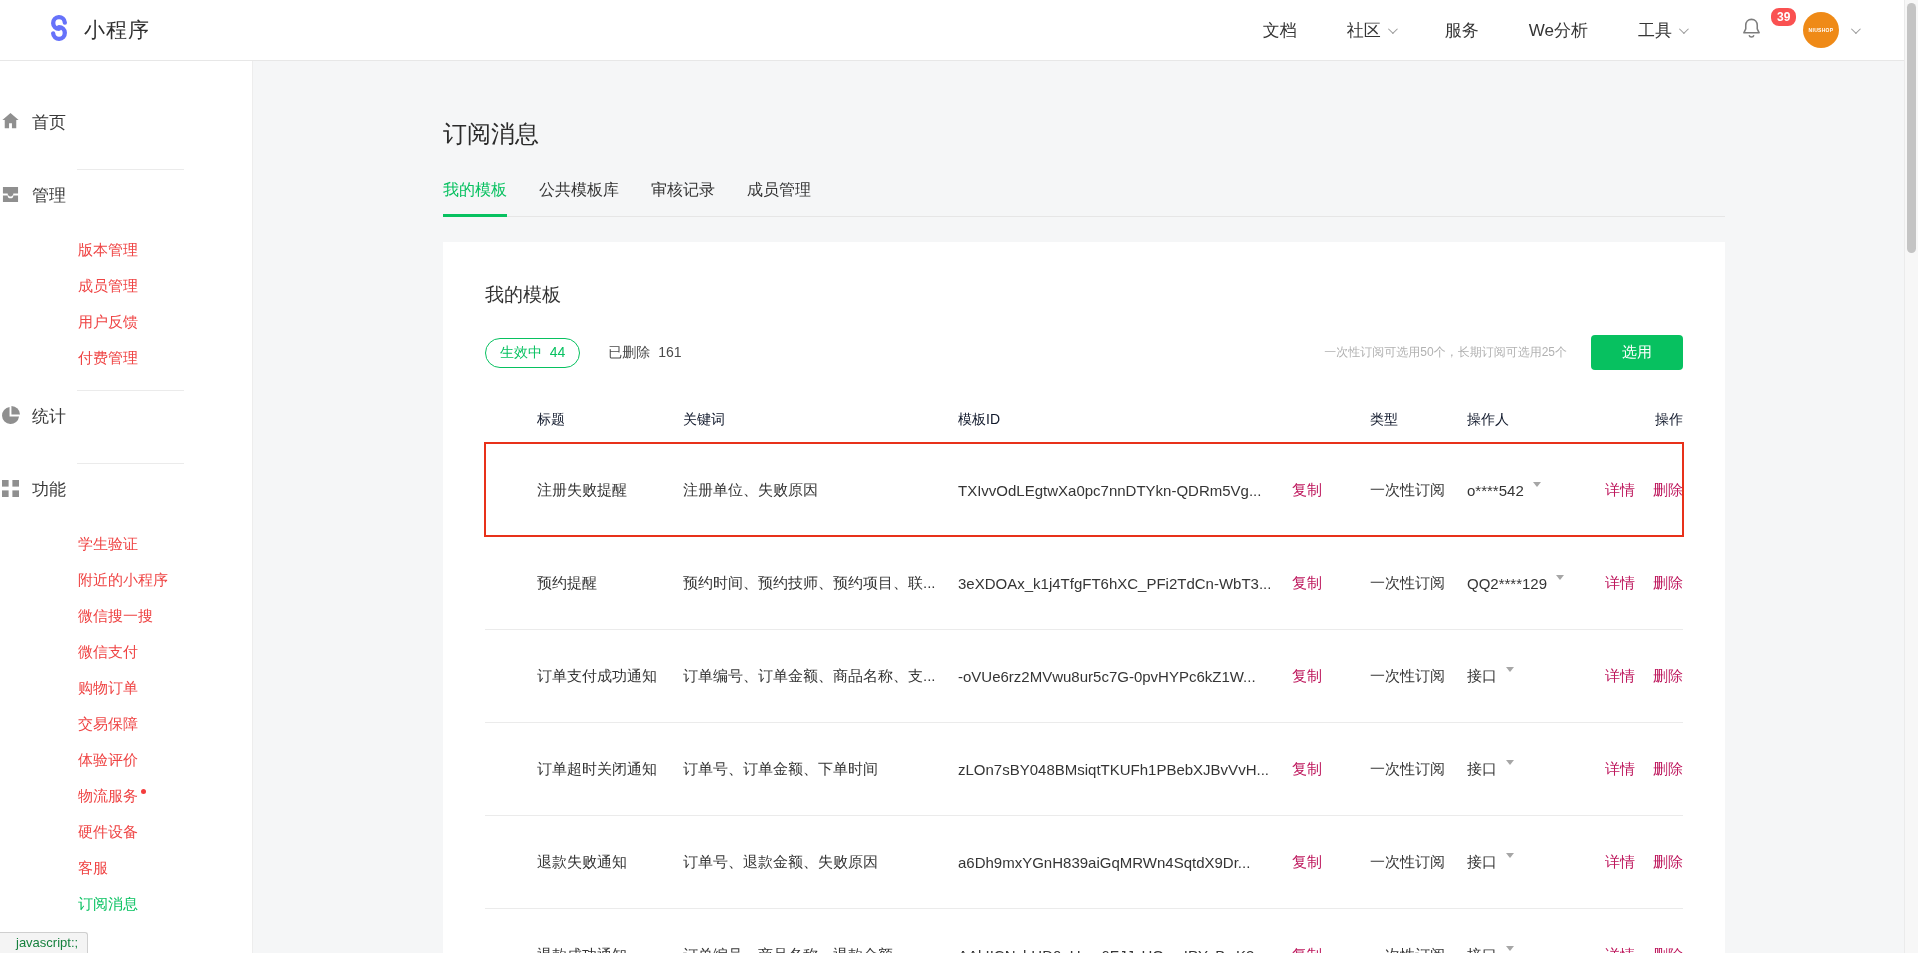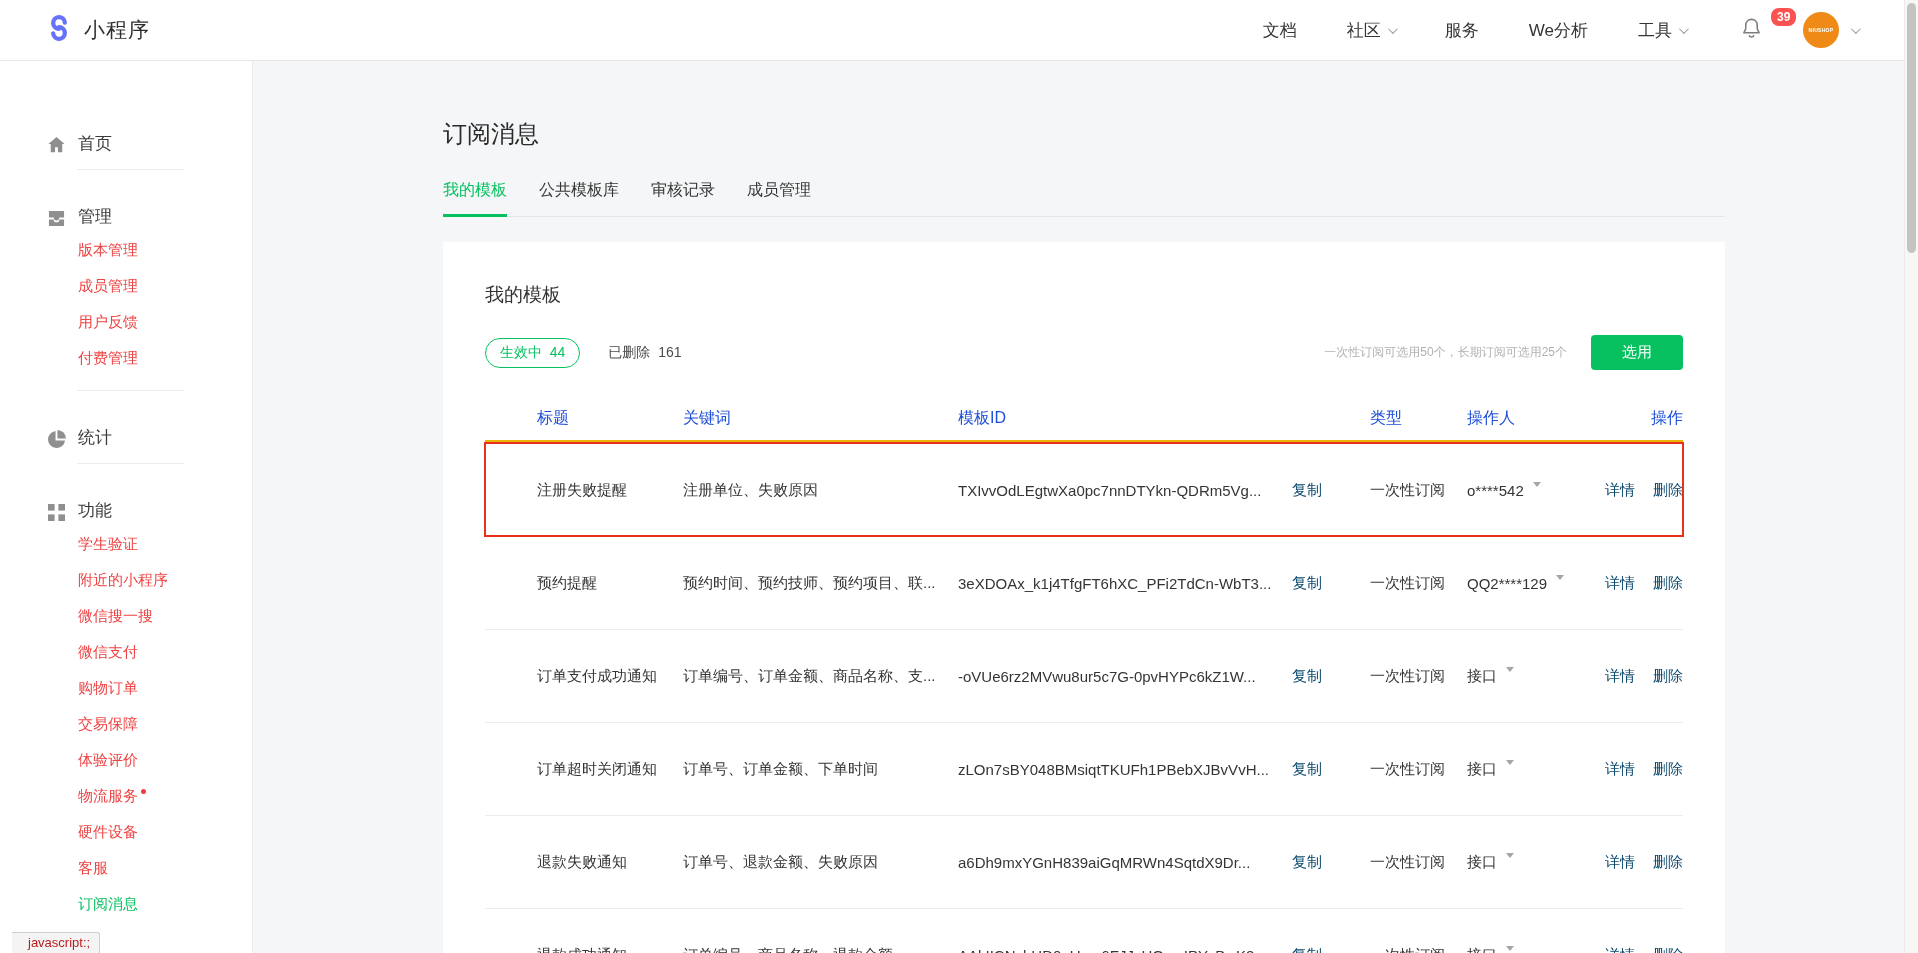--- a/index.html
+++ b/index.html
@@ -14,21 +14,21 @@
   .topnav-item { font-size:17px; color:#353535; margin-left:50px; cursor:pointer; display:flex; align-items:center; }
   .chev { width:7px; height:7px; border-right:1.5px solid #9a9a9a; border-bottom:1.5px solid #9a9a9a; transform:rotate(45deg) translateY(-2px); display:inline-block; margin-left:7px; }
   .bell-wrap { position:relative; margin-left:54px; cursor:pointer; }
   .badge { position:absolute; top:-10px; left:29px; background:#fa5151; color:#fff; font-size:12px; line-height:16px; padding:1px 6px; border-radius:10px; border:2px solid #fff; font-weight:bold; }
   .avatar { width:36px; height:36px; border-radius:50%; background:#ef8a17; color:#fff; font-size:5px; font-weight:bold; display:flex; align-items:center; justify-content:center; margin-left:40px; cursor:pointer; letter-spacing:.3px; }
   .avatar-chev { margin-left:12px; cursor:pointer; }
 
   
   .shell { display:flex; height:892px; }
   aside { width:253px; background:#fff; border-right:1px solid #ededed; padding-top:50px; flex-shrink:0; }
-  .side-section { display:flex; align-items:flex-end; height:44px; padding-left:46px; font-size:17px; color:#3a3a3a; cursor:pointer; }
+  .side-section { display:flex; align-items:flex-start; height:44px; font-size:17px; color:#3a3a3a; cursor:pointer; }
   .side-section .s-icon { width:20px; height:20px; margin-right:12px; display:flex; align-items:center; justify-content:center; }
   .side-divider { height:1px; background:#ebebeb; margin:14px 68px 14px 77px; }
   .side-sub { list-style:none; margin:4px 0 10px; }
   .side-sub li { height:36px; display:flex; align-items:center; padding-left:78px; font-size:15px; color:#ef4444; cursor:pointer; }
   .side-sub li.active { color:#07c160; }
   .red-dot { width:5px; height:5px; background:#f43c3c; border-radius:50%; display:inline-block; margin:-10px 0 0 3px; }
 
   main { flex:1; padding:57px 0 0 190px; }
   .content { width:1282px; }
   .page-title { font-size:24px; font-weight:500; color:#2b2b2b; }
@@ -39,37 +39,37 @@
   .card { background:#fff; margin-top:25px; padding:40px 42px 0; height:1000px; }
   .card-heading { font-size:19px; font-weight:500; color:#333; }
   .filters { display:flex; align-items:center; margin-top:27px; }
   .pill { border:1px solid #07c160; color:#07c160; border-radius:16px; padding:5px 14px; font-size:14px; cursor:pointer; }
   .deleted { margin-left:28px; font-size:14px; color:#4a4a4a; cursor:pointer; }
   .quota-hint { margin-left:auto; font-size:12px; color:#b1b1b1; }
   .select-btn { margin-left:24px; background:#07c160; color:#fff; border:none; font-size:15px; padding:8px 31px; border-radius:4px; cursor:pointer; }
 
   .table { margin-top:26px; }
   .tgrid { display:grid; grid-template-columns:198px 275px 412px 97px 126px 1fr; align-items:center; }
-  .thead { height:48px; border-bottom:4px solid #eab308; color:#1d4ed8; font-size:16px; }
+  .thead { height:48px; border-bottom:1px solid #eab308; color:#0f172a; font-size:14px; }
   .cell-first { padding-left:52px; }
   .cell-last { justify-self:end; display:flex; }
   .trow { height:93px; border-bottom:1px solid #ebebeb; font-size:15px; color:#353535; position:relative; }
   .trow.highlighted::after { content:""; position:absolute; inset:-2px -1px -1px -1px; border:2px solid #e8311a; pointer-events:none; }
   .id-cell { display:flex; align-items:center; }
   .id-text { width:312px; white-space:nowrap; overflow:hidden; }
-  .link { color:#0c4a6e; cursor:pointer; text-decoration:none; }
+  .link { color:#be185d; cursor:pointer; text-decoration:none; }
   .copy-link { margin-left:22px; }
   .op-cell { display:flex; align-items:flex-start; cursor:pointer; }
   .caret { border-left:4px solid transparent; border-right:4px solid transparent; border-top:5px solid #a6a6a6; display:inline-block; margin-left:9px; }
   .actions { gap:18px; }
 
   
   .scroll-track { position:absolute; top:0; right:0; width:14px; height:953px; background:#f7f7f7; border-left:1px solid #ebebeb; z-index:9; }
   .scroll-thumb { position:absolute; top:3px; right:2px; width:9px; height:250px; background:#c4c4c4; border-radius:5px; }
-  .statusbox { position:absolute; left:12px; bottom:0; background:#f4f4f4; border:1px solid #cfcfcf; border-left:none; border-bottom:none; border-top-right-radius:3px; font-size:13px; color:#b91c1c; padding:2px 9px 3px 16px; z-index:10; }
+  .statusbox { position:absolute; left:0; bottom:0; background:#f4f4f4; border:1px solid #cfcfcf; border-left:none; border-bottom:none; border-top-right-radius:3px; font-size:13px; color:#15803d; padding:2px 9px 3px 16px; z-index:10; }
 </style>
 </head>
 <body>
 
 <header class="topbar">
   <div class="logo">
     <span>
       <svg width="30" height="30" viewBox="0 0 36 36" fill="none">
         <path d="M25 11.5 a7 7 0 1 0 -7 7.5" stroke="#6672fa" stroke-width="5.2" stroke-linecap="round"></path>
         <path d="M11 24.5 a7 7 0 1 0 7 -7.5" stroke="#6672fa" stroke-width="5.2" stroke-linecap="round"></path>

